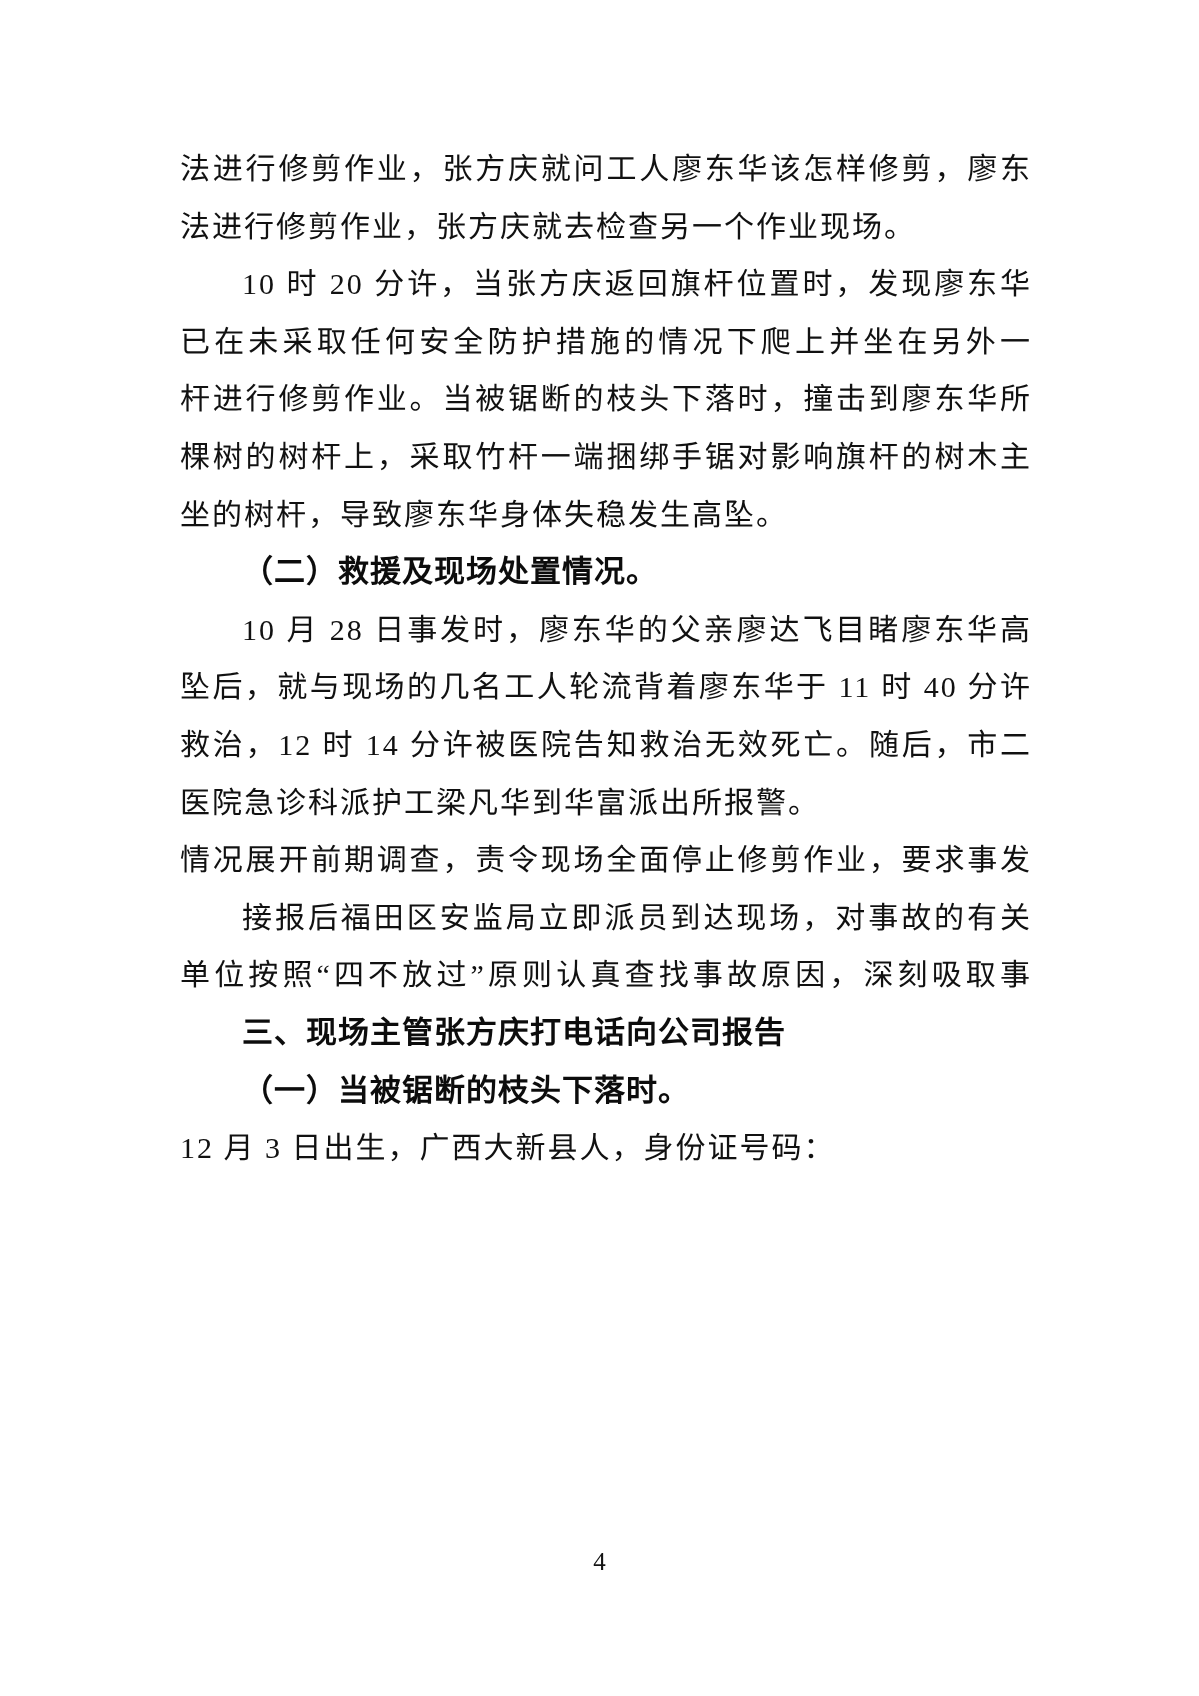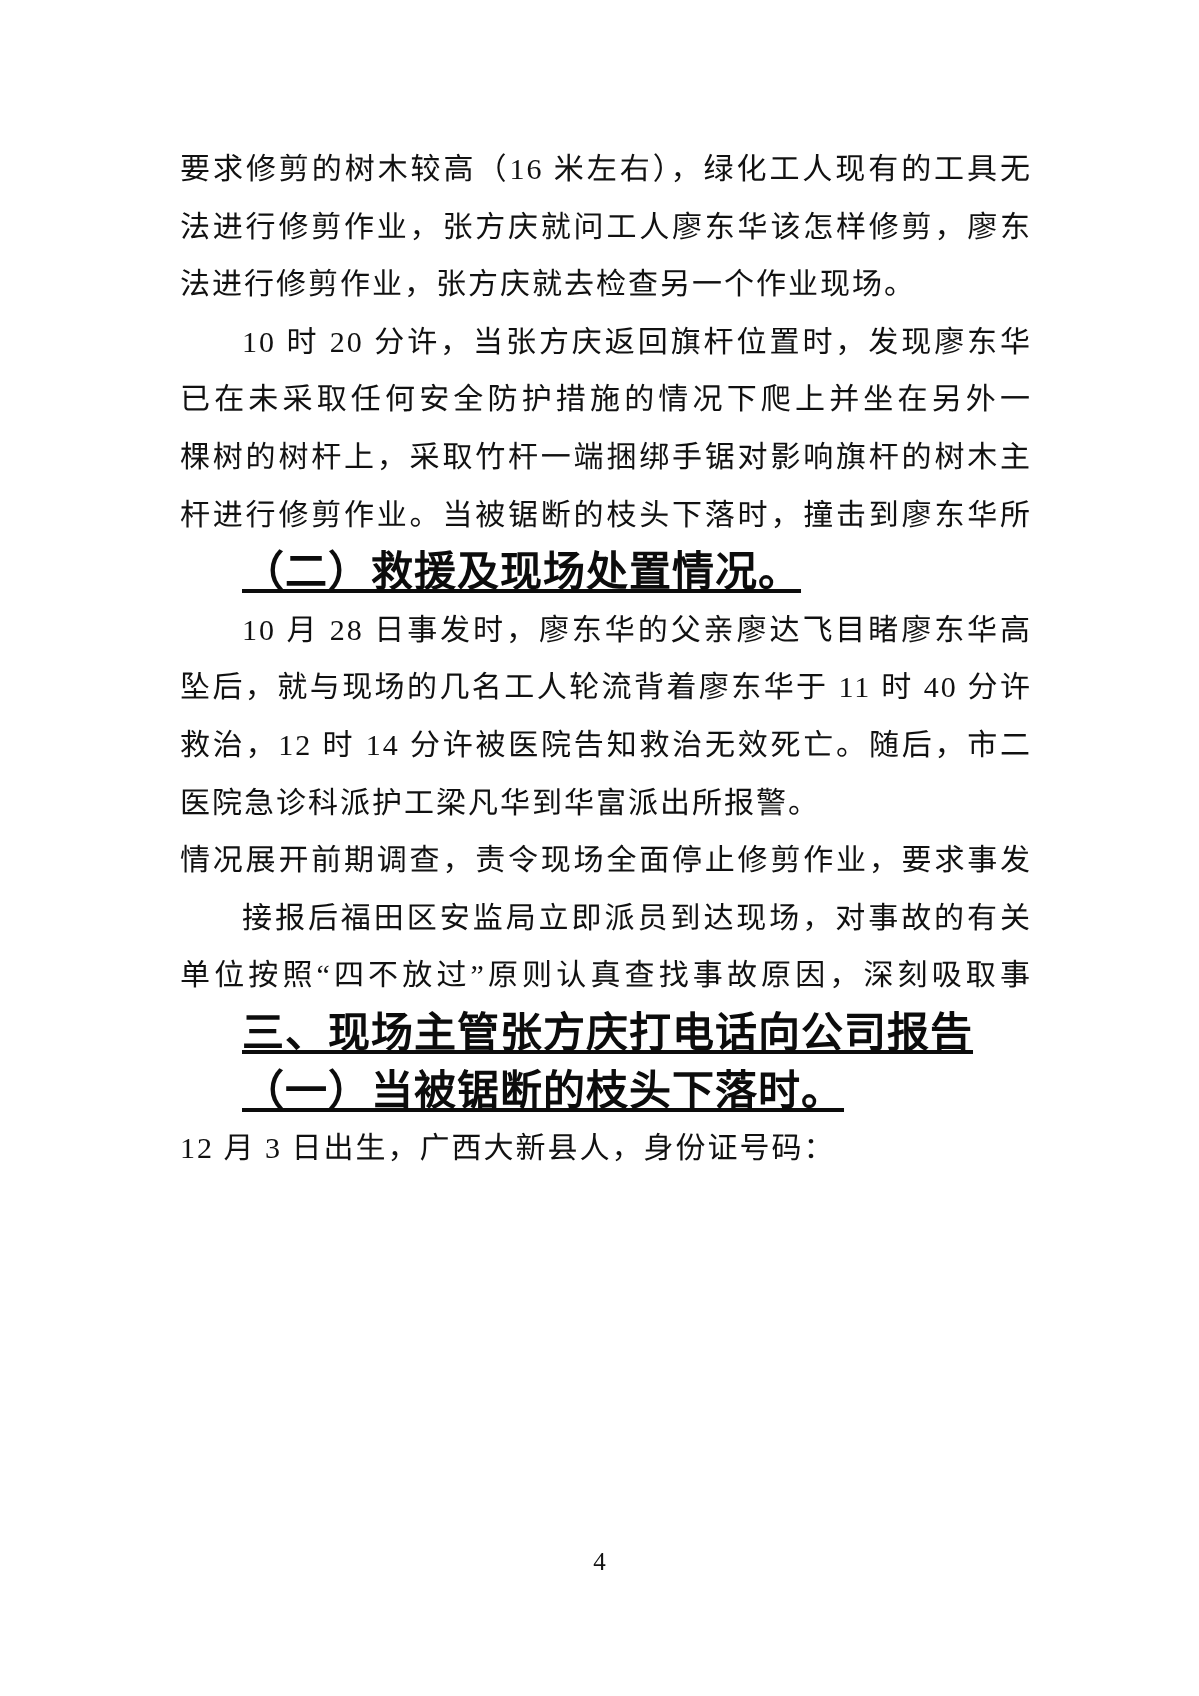--- a/index.html
+++ b/index.html
@@ -40,25 +40,24 @@
   }
   .line.end {
     text-align-last: left;
   }
   .line.indent {
     text-indent: 62px;
   }
   .line.heading {
     font-family: "DejaVu Sans", "Liberation Sans", sans-serif;
     font-weight: 700;
-    font-size: 42px;
+    font-size: 31px;
     letter-spacing: 1px;
     text-align-last: left;
     color: #0c0c0c;
-    text-decoration: underline;
   }
   .page-number {
     position: absolute;
     top: 1546px;
     left: 0;
     width: 100%;
     height: 32px;
     line-height: 32px;
     text-align: center;
     font-size: 25px;
@@ -66,30 +65,30 @@
     color: #141414;
   }
 </style>
 </head>
 <body>
 
 <div class="page">
   <div class="content">
 
     <div>
-      <div class="line">要求修剪的树木较高（16 米左右），绿化工人现有的工具无</div>
       <div class="line">法进行修剪作业，张方庆就问工人廖东华该怎样修剪，廖东</div>
       <div class="line end">法进行修剪作业，张方庆就去检查另一个作业现场。</div>
     </div>
 
     <div>
       <div class="line indent">10 时 20 分许，当张方庆返回旗杆位置时，发现廖东华</div>
       <div class="line">已在未采取任何安全防护措施的情况下爬上并坐在另外一</div>
+      <div class="line">杆进行修剪作业。当被锯断的枝头下落时，撞击到廖东华所</div>
       <div class="line">棵树的树杆上，采取竹杆一端捆绑手锯对影响旗杆的树木主</div>
-      <div class="line">杆进行修剪作业。当被锯断的枝头下落时，撞击到廖东华所</div>
+      <div class="line end">坐的树杆，导致廖东华身体失稳发生高坠。</div>
     </div>
 
     <div>
       <div class="line heading indent">（二）救援及现场处置情况。</div>
     </div>
 
     <div>
       <div class="line indent">10 月 28 日事发时，廖东华的父亲廖达飞目睹廖东华高</div>
       <div class="line">坠后，就与现场的几名工人轮流背着廖东华于 11 时 40 分许</div>
       <div class="line">救治，12 时 14 分许被医院告知救治无效死亡。随后，市二</div>

